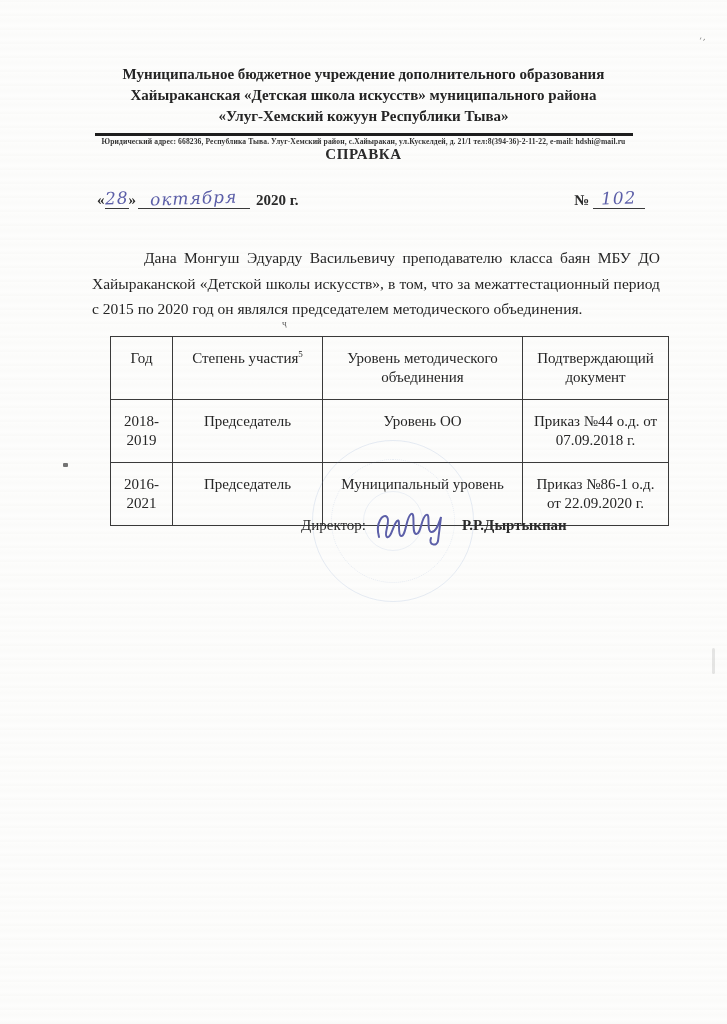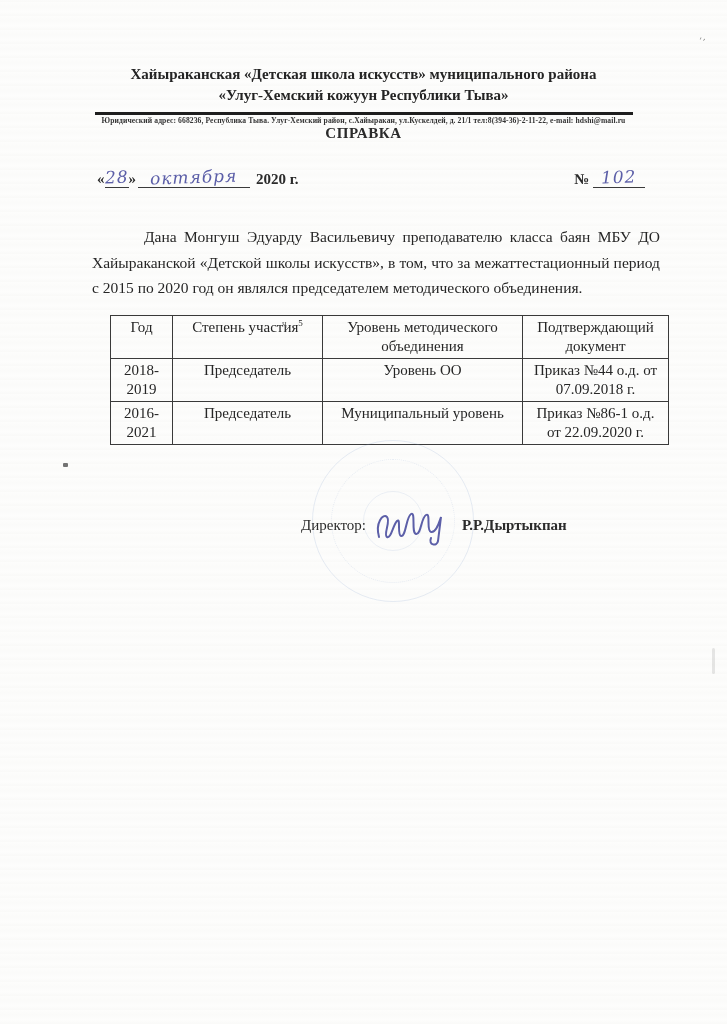--- a/index.html
+++ b/index.html
@@ -45,21 +45,21 @@
     text-align:justify;text-indent:52px;color:#262626;
   }
   
   table.part-table{
     border-collapse:collapse;
     margin:14px 0 0 110px;
     font-size:15px;color:#262626;
   }
   .part-table th,.part-table td{
     border:1.2px solid #3a3a3a;
-    padding:2px 5px;text-align:center;vertical-align:top;
+    padding:12px 5px;text-align:center;vertical-align:top;
     font-weight:normal;line-height:19px;
   }
   .part-table col.c1{width:62px;}
   .part-table col.c2{width:150px;}
   .part-table col.c3{width:200px;}
   .part-table col.c4{width:146px;}
   .part-table sup{font-size:9px;line-height:0;}
   
   .sig-row{position:absolute;left:0;top:505px;width:671px;height:60px;font-size:15px;}
   .sig-label{position:absolute;left:301px;top:12px;}
@@ -85,20 +85,21 @@
   .speck2{position:absolute;left:699px;top:36px;font-size:9px;color:#777;transform:rotate(18deg);}
   .speck3{position:absolute;left:712px;top:648px;width:3px;height:26px;background:rgba(160,160,160,0.25);border-radius:2px;}
   .speck4{position:absolute;left:282px;top:318px;font-size:9px;color:#555;}
 </style>
 </head>
 <body>
 
 <div class="page">
 
   <div class="letterhead">
+    <div class="org-line">Муниципальное бюджетное учреждение дополнительного образования</div>
     <div class="org-line">Хайыраканская «Детская школа искусств» муниципального района</div>
     <div class="org-line">«Улуг-Хемский кожуун Республики Тыва»</div>
     <div class="header-rule"></div>
     <div class="address">Юридический адрес: 668236, Республика Тыва. Улуг-Хемский район, с.Хайыракан, ул.Кускелдей, д. 21/1 тел:8(394-36)-2-11-22, e-mail: hdshi@mail.ru</div>
   </div>
 
   <div class="doc-title">СПРАВКА</div>
 
   <div class="date-row">
     <div class="date-left">

